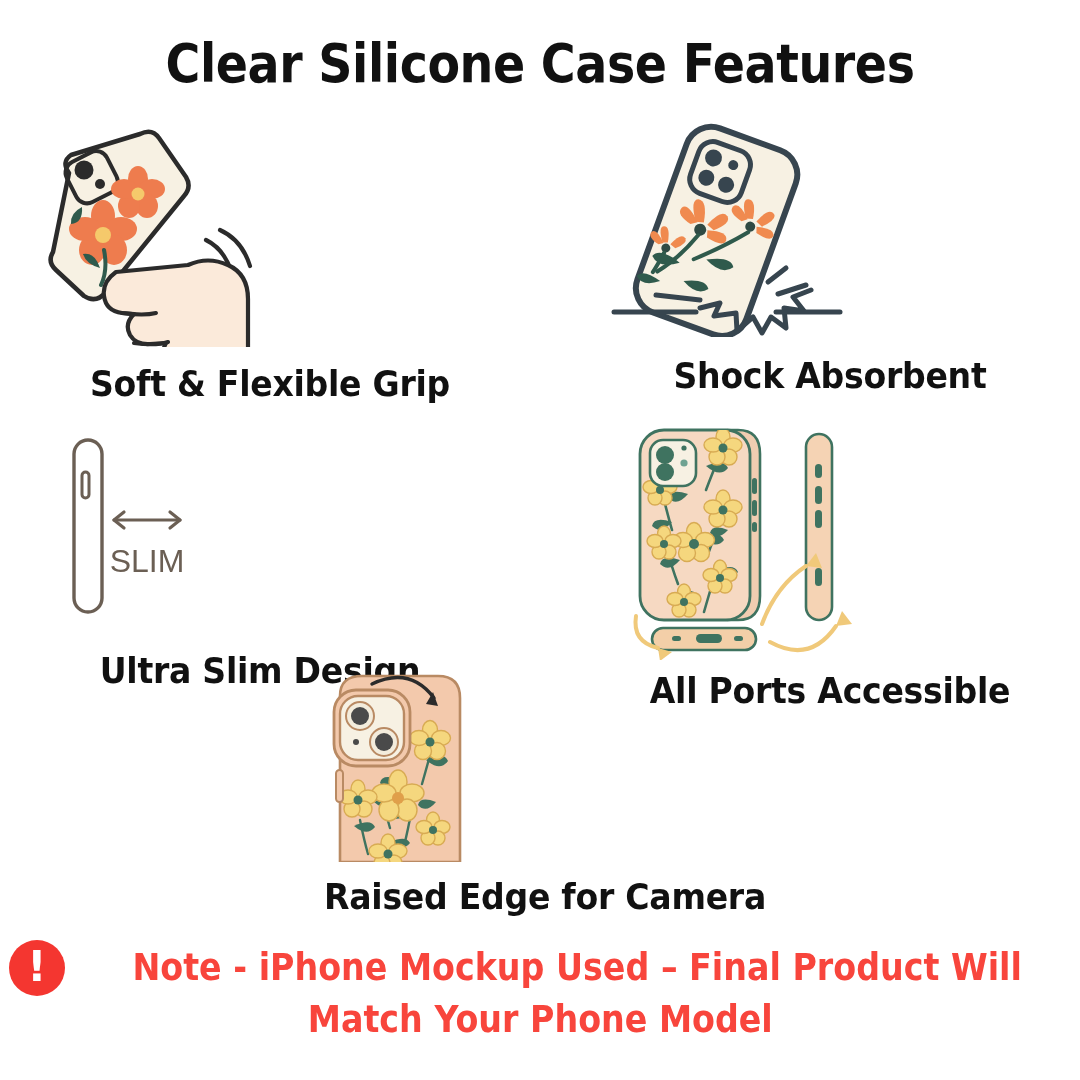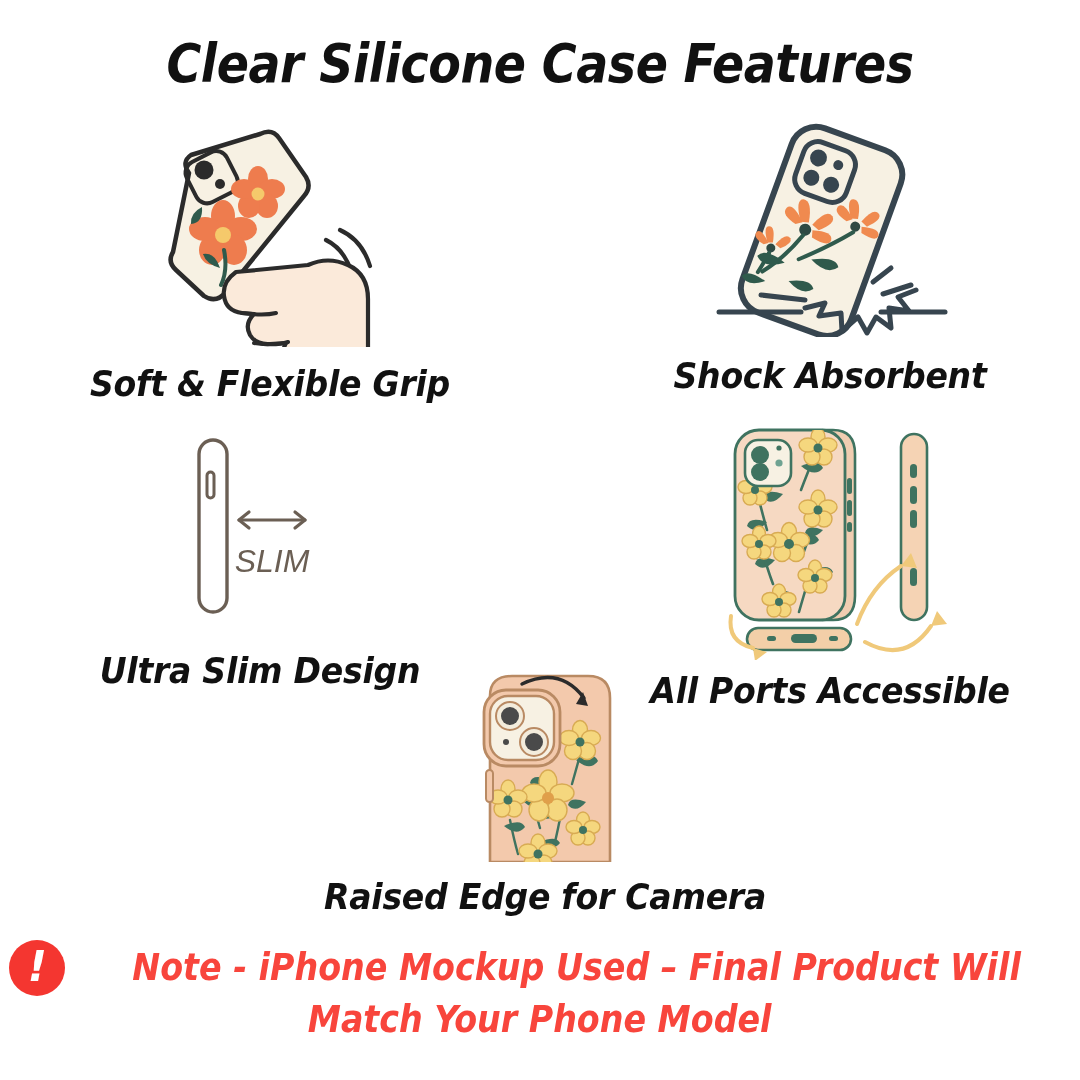--- a/index.html
+++ b/index.html
@@ -12,21 +12,20 @@
     height: 1080px;
     overflow: hidden;
     font-family: "Liberation Sans", sans-serif;
     position: relative;
   }
   .page {
     position: relative;
     width: 1080px;
     height: 896px;
     background: #ffffff;
-    font-style: italic;
   }
 
   
   .title {
     position: absolute;
     top: 32px;
     left: 0;
     width: 1080px;
     text-align: center;
     font-size: 54px;
@@ -38,21 +37,20 @@
   }
 
   
   .feature {
     position: absolute;
   }
   .feature .art {
     position: relative;
     width: 100%;
     display: flex;
-    justify-content: center;
     align-items: flex-end;
   }
   .feature .caption {
     width: 100%;
     text-align: center;
     font-size: 36px;
     font-weight: 700;
     color: #111111;
     font-family: "DejaVu Sans", sans-serif;
     letter-spacing: -0.3px;

